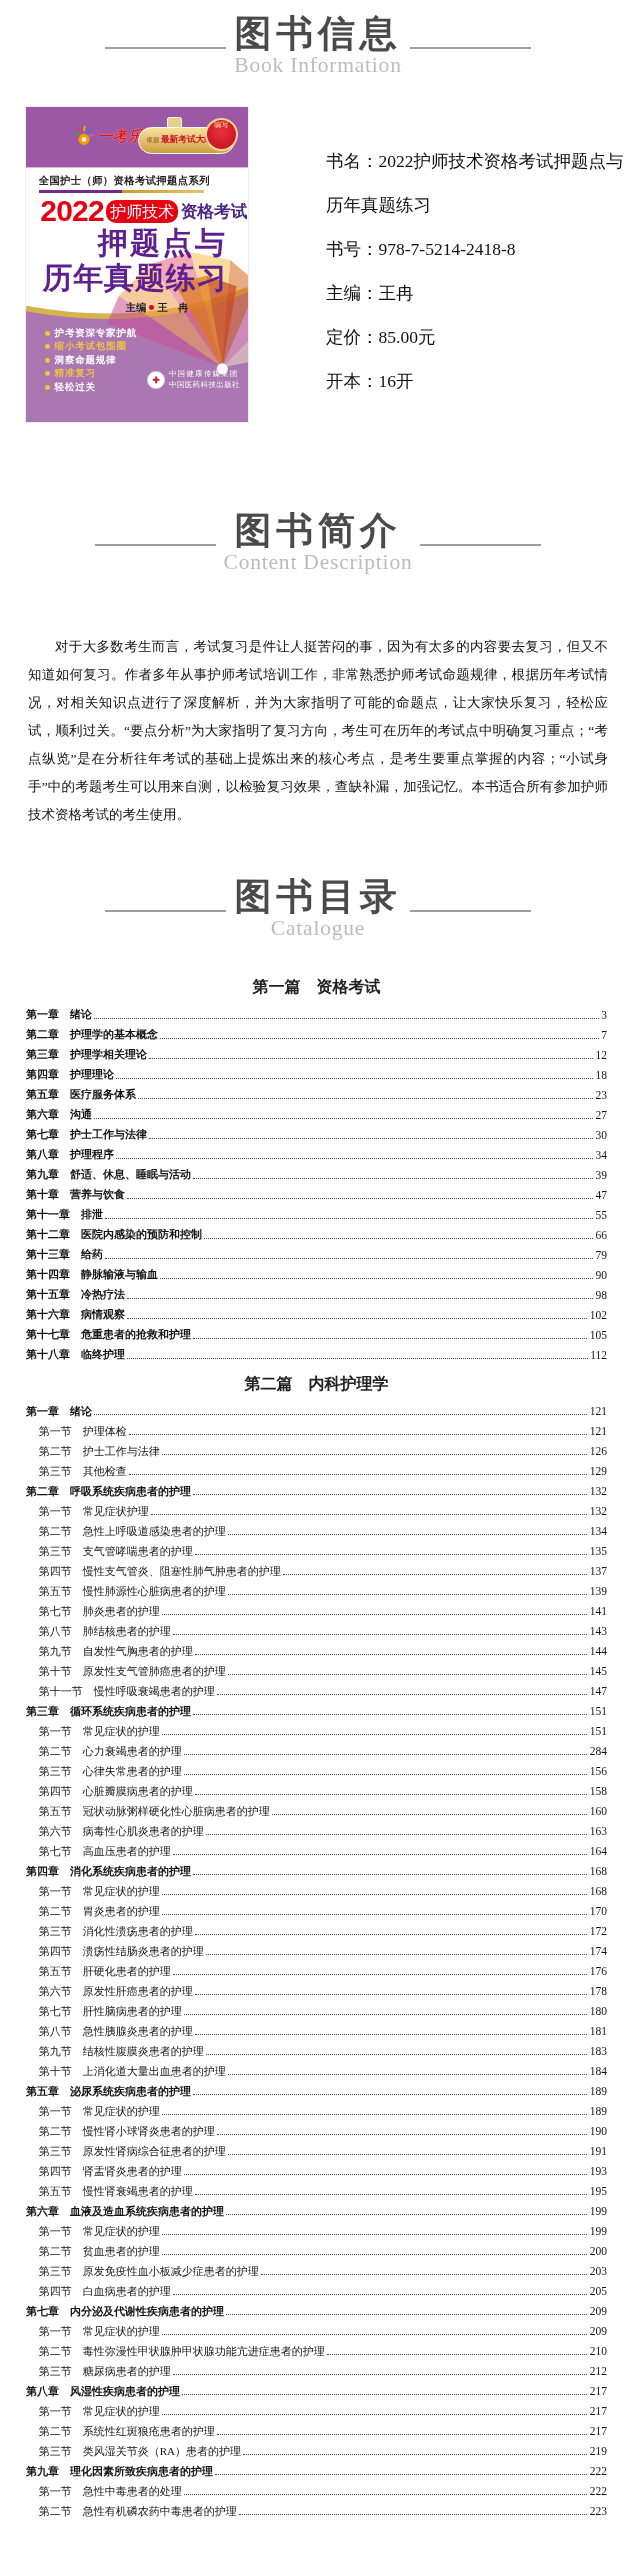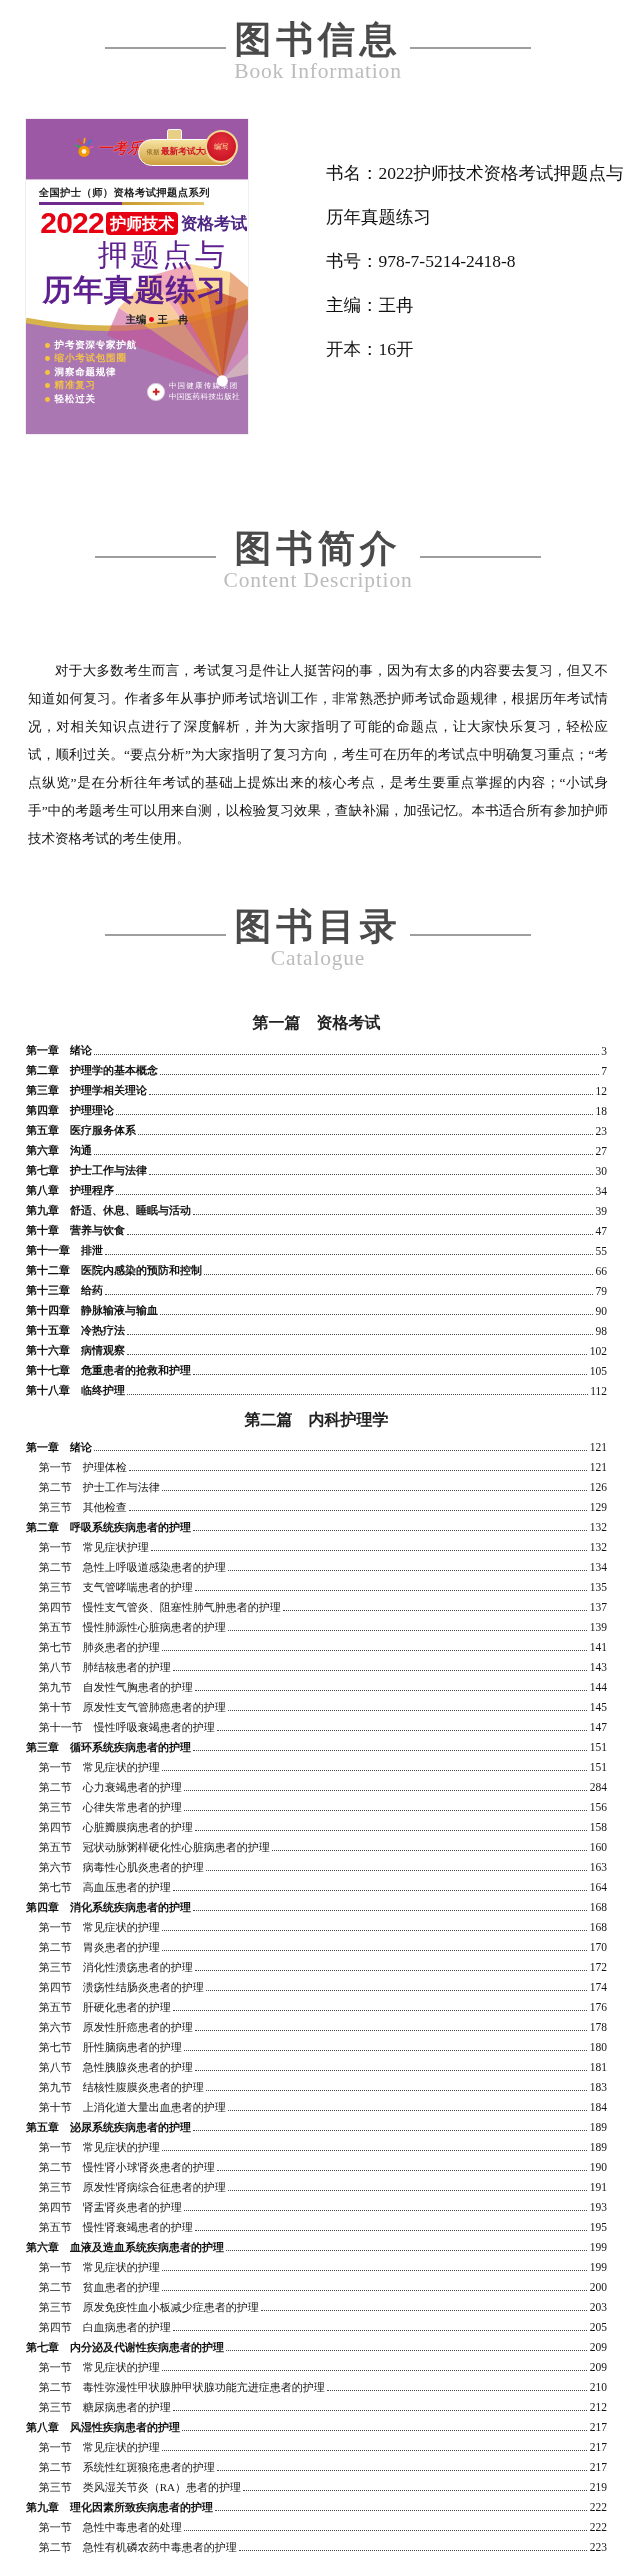--- a/index.html
+++ b/index.html
@@ -2,21 +2,21 @@
 <html style="font-size:12.7px"><head>
 <meta charset="utf-8">
 <style>
   html,body { margin:0; padding:0; }
   body { background:#ffffff; font-family:"Liberation Serif", serif; }
   .page { width:636px; min-height:2576px; background:#fff; position:relative; overflow:hidden; }
 
   
   .sec-header { display:flex; justify-content:center; align-items:flex-start; }
   .hline { width:121px; height:1.6px; background:#9e9e9e; margin-top:44px; }
-  .sec-titles { margin:16px 8px; text-align:center; }
+  .sec-titles { margin:10px 8px; text-align:center; }
   .sec-cn { font-family:"Liberation Sans", sans-serif; font-weight:bold; font-size:37px; line-height:1.15; color:#4a4a4a; letter-spacing:4.8px; }
   .sec-en { font-family:"Liberation Serif", serif; font-size:21.5px; line-height:1.05; color:#bcbcbc; margin-top:-1.6px; letter-spacing:0.8px; }
   #h1 { padding-top:3.2px; }
   #h2 { margin-top:78px; }
   #h3 { margin-top:37px; }
 
   
   .book-row { display:flex; margin:20.7px 0 0 26px;gap:16px; }
   .book-info { margin-left:62px; padding-top:32px; width:318px; font-size:17.5px; line-height:44px; color:#111; }
   .field { }
@@ -26,29 +26,29 @@
   .cover { position:relative; width:222px; height:315px; flex-shrink:0; background:#aa77b2; box-shadow:0 0 0 0.8px rgba(0,0,0,0.08); overflow:hidden; font-family:"Liberation Sans", sans-serif; }
   .cover-top { position:absolute; top:0; left:0; right:0; height:60px; background:#9c58a4; }
   .arc-svg { position:absolute; top:0; left:0; z-index:1; }
   .yikaole { position:absolute; top:17.5px; left:46px; display:flex; align-items:center; z-index:4; }
   .yikaole-text { color:#e0171b; font-weight:bold; font-style:italic; font-size:15px; margin-left:1.6px; text-shadow:0 0 0.8px #fff; }
   .badge { position:absolute; top:9.5px; right:12.7px; width:97px; height:40px; z-index:4; }
   .badge-key { position:absolute; top:0; left:29px; width:12.7px; height:12px; background:#e9cf86; border:1.6px solid #fff; border-radius:2.4px; }
   .badge-pill { position:absolute; bottom:3.2px; left:0; right:0; height:27px; border-radius:13.5px; background:linear-gradient(180deg,#f6e3a1,#cf9f3f); border:1.6px solid #fff; box-sizing:border-box; display:flex; align-items:center; padding-left:7.2px; }
   .badge-prefix { font-size:6.4px; color:#7a4a00; }
   .badge-main { font-size:8.7px; font-weight:bold; color:#cf1126; margin-left:1.6px; white-space:nowrap; }
-  .badge-circle { position:absolute; right:-2.4px; top:1.6px; width:33px; height:33px; border-radius:50%; background:radial-gradient(circle at 50% 40%, #e8323f, #c00d1c); border:2.4px solid #f0d892; box-sizing:border-box; display:flex; align-items:center; justify-content:center; }
+  .badge-circle { position:absolute; right:-2.4px; top:1.6px; width:33px; height:33px; border-radius:50%; background:radial-gradient(circle at 50% 40%, #e8323f, #c00d1c); border:2.4px solid #f0d892; box-sizing:border-box; display:flex; align-items:flex-start; justify-content:center; }
   .badge-suffix { font-size:7.2px; color:#ffe9a0; }
   .series { position:absolute; top:67px; left:12.7px; font-size:10.3px; font-weight:bold; color:#222; z-index:3; letter-spacing:0.4px; }
   .series-line { position:absolute; top:83px; left:12.7px; width:165px; height:2.4px; background:linear-gradient(90deg,#6f2b8e 0%, #6f2b8e 50%, #c9992f 50%, #e4c468 100%); z-index:3; }
   .t1 { position:absolute; top:89px; left:14.3px; display:flex; align-items:center; z-index:3; white-space:nowrap; }
   .t1-year { font-size:30px; font-weight:900; color:#e60012; letter-spacing:-0.8px; line-height:1; }
-  .t1-box { background:#e60012; color:#fff; font-size:16px; font-weight:bold; padding:1.6px 4px; border-radius:4px; margin:0 2.4px; line-height:1.2; }
+  .t1-box { background:#e60012; color:#fff; font-size:16px; font-weight:normal; padding:1.6px 4px; border-radius:10px; margin:0 2.4px; line-height:1.2; }
   .t1-suffix { color:#4d2583; font-size:16.7px; font-weight:900; }
-  .t2 { position:absolute; top:119px; right:20.7px; font-size:30px; font-weight:400; color:#5e1f8f; letter-spacing:2.4px; z-index:3; line-height:1.1; }
+  .t2 { position:absolute; top:119px; right:20.7px; font-size:30px; font-weight:700; color:#5e1f8f; letter-spacing:2.4px; z-index:3; line-height:1.1; }
   .t3 { position:absolute; top:154px; right:20.7px; font-size:30px; font-weight:900; color:#5e1f8f; letter-spacing:0.8px; z-index:3; line-height:1.1; }
   .editor { position:absolute; top:194px; left:0; width:100%; padding-left:40px; box-sizing:border-box; text-align:center; font-size:10.3px; font-weight:bold; color:#222; z-index:3; }
   .editor-dot { display:inline-block; width:4.8px; height:4.8px; border-radius:50%; background:#e60012; margin:0 3.2px 1.6px 3.2px; vertical-align:middle; }
   .cover-bullets { position:absolute; left:19px; top:219px; z-index:5; }
   .cbullet { display:flex; align-items:center; height:13.5px; }
   .bdot { width:4.8px; height:4.8px; border-radius:50%; background:#f5c43c; margin-right:4.8px; flex-shrink:0; }
   .btext { font-size:9.5px; font-weight:bold; color:#ffffff; letter-spacing:0.8px; white-space:nowrap; }
   .cbullet.gold .btext { color:#f0c04a; }
   .fan { position:absolute; right:-22px; top:141px; z-index:2; }
   .publisher { position:absolute; right:8px; top:262px; display:flex; align-items:center; z-index:6; }
@@ -188,20 +188,21 @@
         </div>
       </div>
 
       <div class="book-info">
   <div class="field"><span class="flabel">书名：</span><span class="fvalue">2022护师技术资格考试押题点与历年真题练习</span></div>
 
   <div class="field"><span class="flabel">书号：</span><span class="fvalue">978-7-5214-2418-8</span></div>
 
   <div class="field"><span class="flabel">主编：</span><span class="fvalue">王冉</span></div>
 
+  <div class="field"><span class="flabel">定价：</span><span class="fvalue">85.00元</span></div>
 
   <div class="field"><span class="flabel">开本：</span><span class="fvalue">16开</span></div>
 </div>
     </div>
   </section>
 
   <section>
     <header id="h2" class="sec-header">
       <span class="hline"></span>
       <div class="sec-titles">

